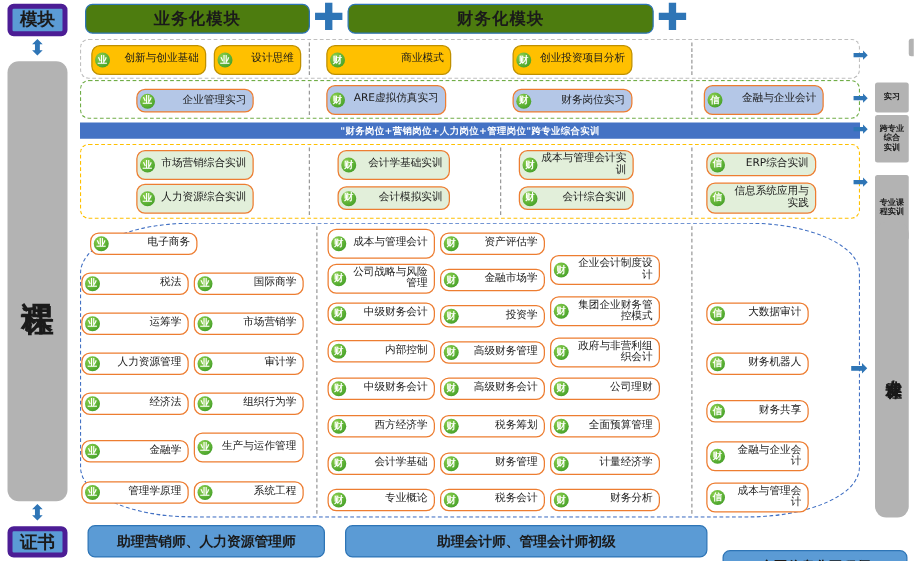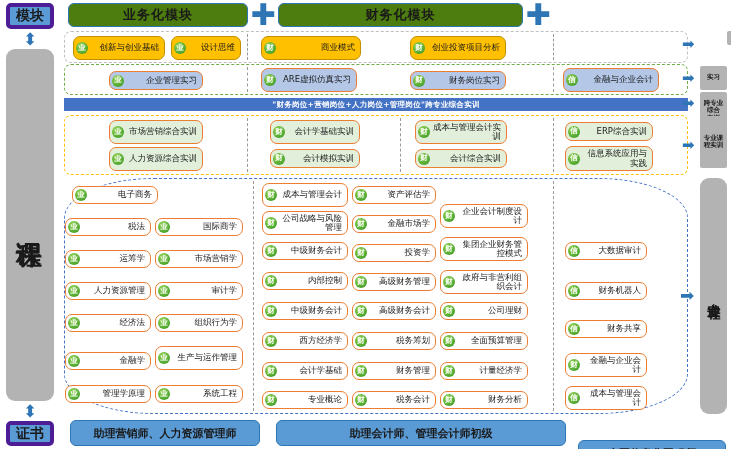--- a/index.html
+++ b/index.html
@@ -401,21 +401,21 @@
   </div>
 
   <div class="abs arrow-r" style="left:682px;top:95px;width:18px;height:16px;font-size:15px;line-height:16px;">➡</div>
   <div class="abs rchip" style="left:700px;top:92px;width:27px;height:38px;white-space:pre-line;">
     <span>跨专业
 综合
 实训</span>
   </div>
 
   <div class="abs arrow-r" style="left:682px;top:137px;width:18px;height:16px;font-size:15px;line-height:16px;">➡</div>
-  <div class="abs rchip" style="left:700px;top:116px;width:27px;height:52px;white-space:pre-line;">
+  <div class="abs rchip" style="left:700px;top:140px;width:27px;height:52px;white-space:pre-line;">
     <span>专业课
 程实训</span>
   </div>
 
   <div class="abs arrow-r" style="left:680px;top:286px;width:20px;height:18px;font-size:17px;line-height:18px;">➡</div>
   <div class="abs rail-gray" style="left:700px;top:178px;width:27px;height:236px;font-size:13px;">
     <span class="vert-text" style="letter-spacing:2px;">专业课程</span>
   </div>
 
   <div class="abs cert" style="left:276px;top:420px;width:290px;height:26px;">

